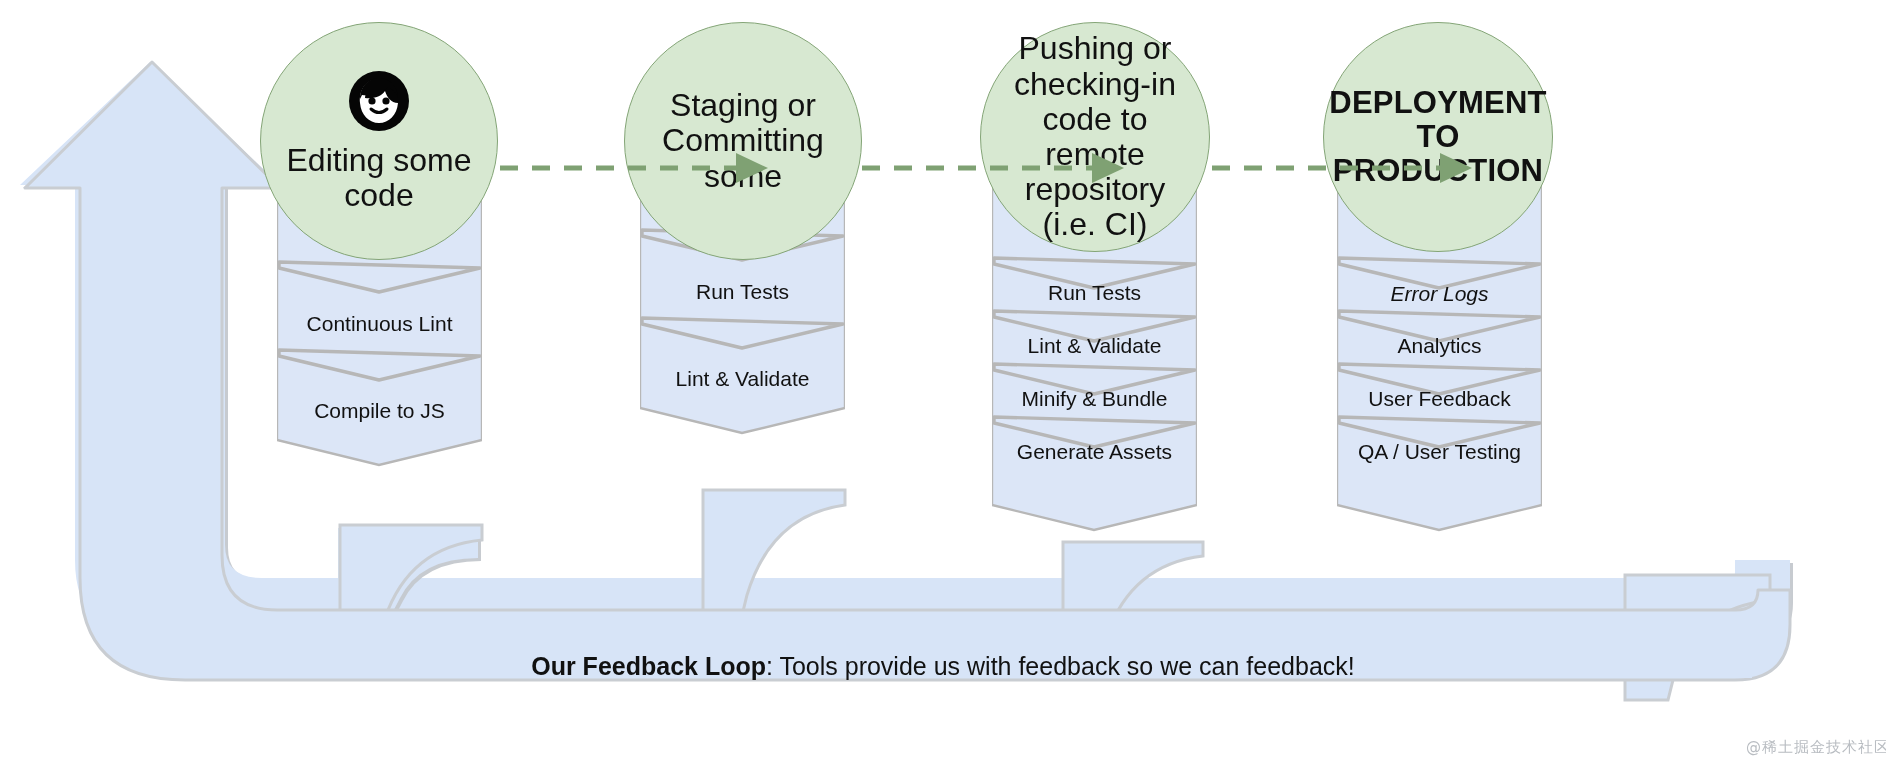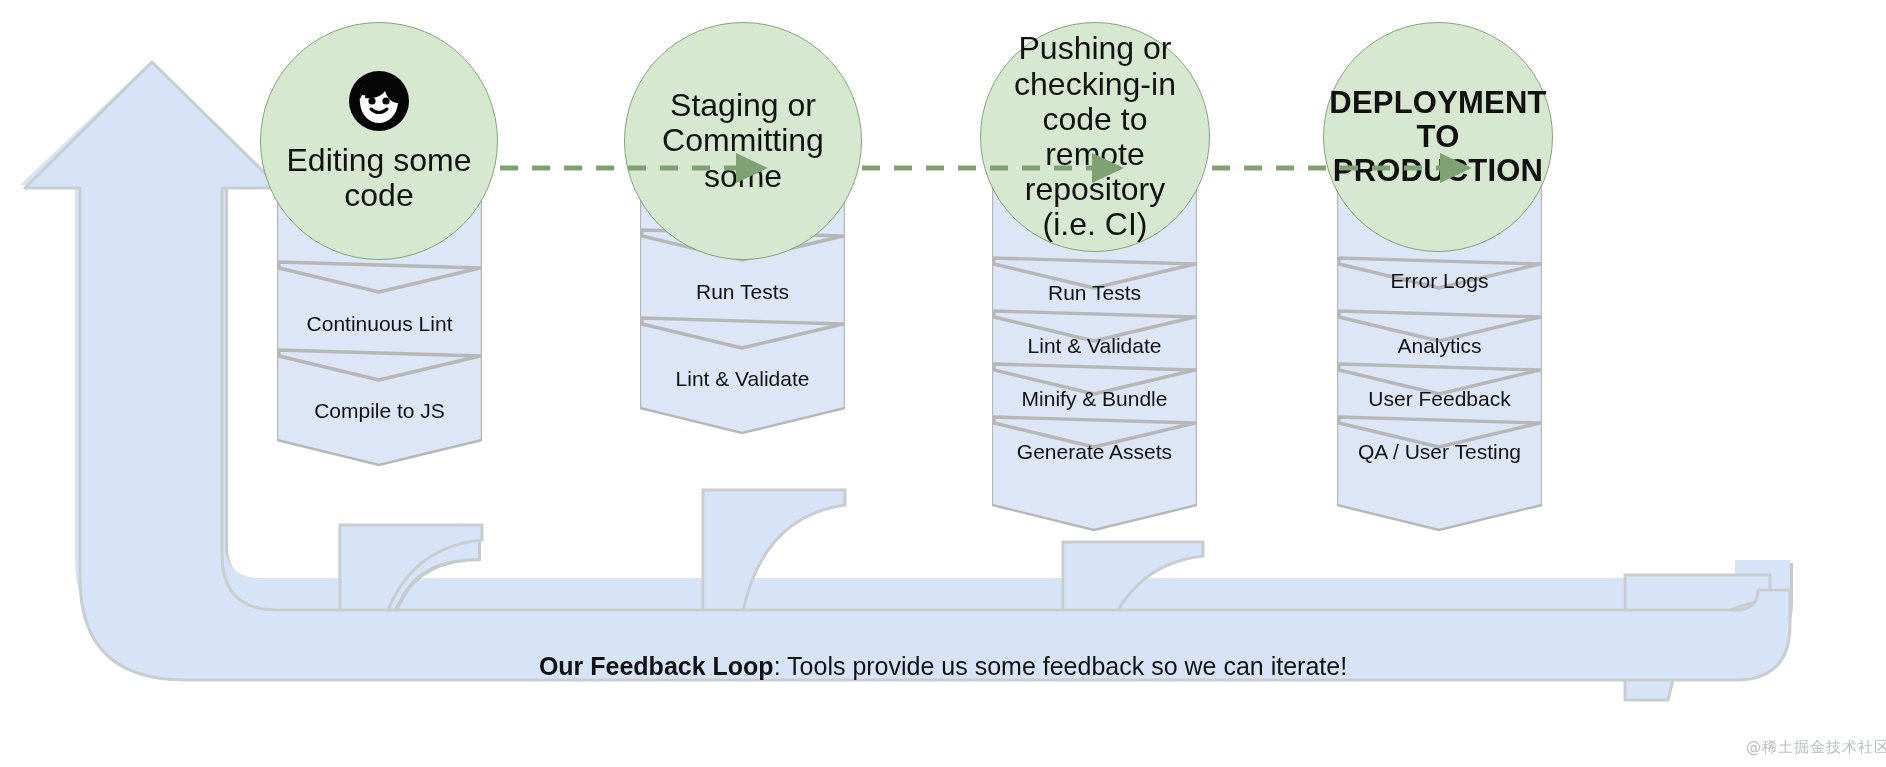--- a/index.html
+++ b/index.html
@@ -199,21 +199,21 @@
 
     <div class="column" style="left:1337px; top:150px; width:205px;">
       <svg width="205" height="410" viewBox="0 0 205 410">
         <path d="M0,0 L205,0 L205,355 L102,380 L0,355 Z" fill="#dce6f7" stroke="#b7b7b7" stroke-width="2.4"></path>
         <path d="M2,108 L203,114 L102,138 L2,114 Z" fill="#dce6f7" stroke="#b7b7b7" stroke-width="3.4" stroke-linejoin="round"></path>
         <path d="M2,161 L203,167 L102,191 L2,167 Z" fill="#dce6f7" stroke="#b7b7b7" stroke-width="3.4" stroke-linejoin="round"></path>
         <path d="M2,214 L203,220 L102,244 L2,220 Z" fill="#dce6f7" stroke="#b7b7b7" stroke-width="3.4" stroke-linejoin="round"></path>
         <path d="M2,267 L203,273 L102,297 L2,273 Z" fill="#dce6f7" stroke="#b7b7b7" stroke-width="3.4" stroke-linejoin="round"></path>
       </svg>
       <div class="chev" style="position:absolute;left:0;top:0;width:205px;height:0;background:none;">
-        <div class="lbl" style="top:119px;">Error Logs</div>
+        <div class="lbl" style="top:132px;font-style:italic;">Error Logs</div>
         <div class="lbl" style="top:184px;">Analytics</div>
         <div class="lbl" style="top:237px;">User Feedback</div>
         <div class="lbl" style="top:290px;">QA / User Testing</div>
       </div>
     </div>
   </div>
 
   <div class="layer" id="circles">
 
     <div class="circle" style="left:260px; top:22px; width:238px; height:238px;">
@@ -260,21 +260,21 @@
       <path d="M1092,153 L1124,168 L1092,183 Z" fill="#7fa173"></path>
     </g>
     <g>
       <line x1="1212" y1="168" x2="1440" y2="168" stroke="#7fa173" stroke-width="5" stroke-dasharray="18,14"></line>
       <path d="M1440,153 L1472,168 L1440,183 Z" fill="#7fa173"></path>
     </g>
   </svg>
 
   <div class="layer" id="caption">
     <div class="caption-text" style="left:0; right:0; top:678px; width:1886px; transform:translateY(-26px);">
-      <b>Our Feedback Loop</b><span>: Tools provide us some feedback so we can iterate!</span>
+      <b>Our Feedback Loop</b><span>: Tools provide us with feedback so we can feedback!</span>
     </div>
   </div>
 
   <div class="layer" id="watermark">
     <div class="wm">@稀土掘金技术社区</div>
   </div>
 
 </div>
 
 </body></html>

